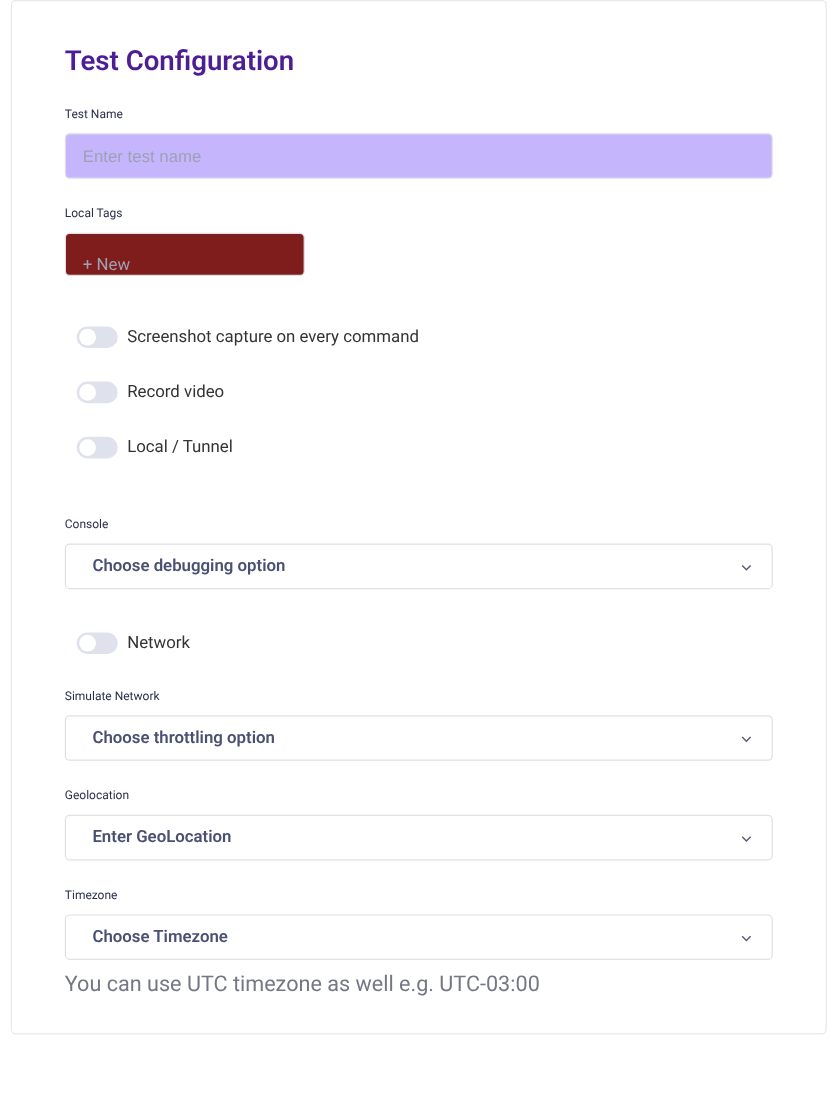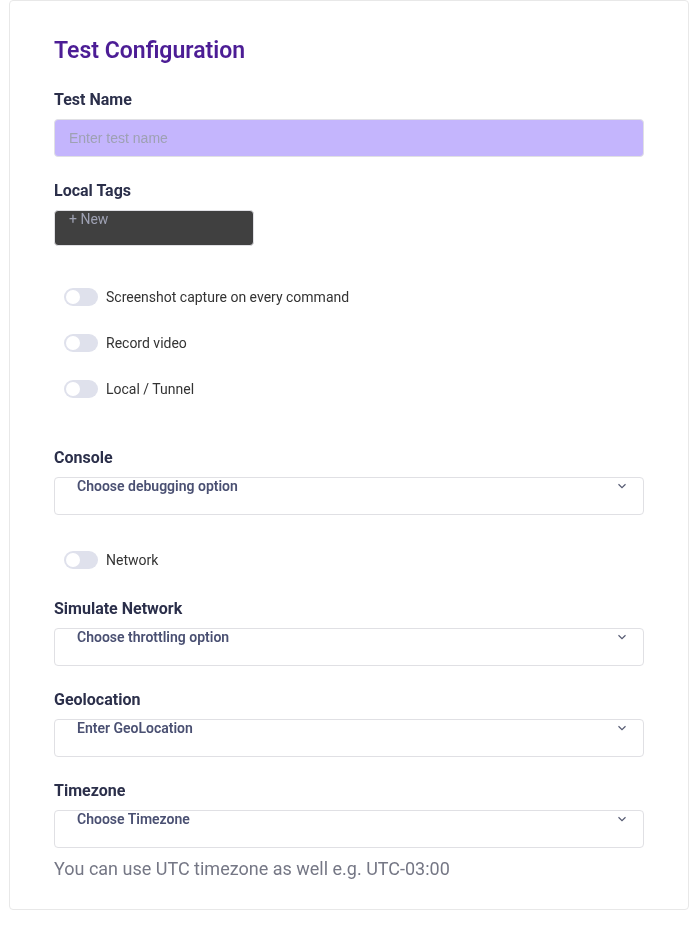--- a/index.html
+++ b/index.html
@@ -25,22 +25,22 @@
     .page-title {
       font-size: 23px;
       font-weight: 600;
       color: #4c1d95;
       margin-bottom: 26px;
     }
     .field-group {
       margin-bottom: 24px;
     }
     .field-label {
-      font-size: 16px;
-      font-weight: 700;
+      font-size: 10px;
+      font-weight: 400;
       color: #2b2f4a;
       margin-bottom: 10px;
       display: block;
     }
     .text-input {
       width: 100%;
       height: 38px;
       border: 1px solid #e0e0e4;
       border-radius: 4px;
       padding: 0 14px;
@@ -54,22 +54,22 @@
     }
     .tag-input {
       width: 200px;
       height: 36px;
       border: 1px solid #e0e0e4;
       border-radius: 4px;
       padding: 0 14px;
       font-size: 14px;
       color: #9ea1b3;
       display: flex;
-      align-items: flex-start;
-      background: #404040;
+      align-items: flex-end;
+      background: #7f1d1d;
       cursor: text;
     }
     .toggle-row {
       display: flex;
       align-items: center;
       gap: 8px;
       padding: 12px 0 12px 10px;
       margin-bottom: 4px;
     }
     .toggle {
@@ -95,21 +95,21 @@
       font-size: 14px;
       color: #333;
     }
     .select-box {
       width: 100%;
       height: 38px;
       border: 1px solid #e0e0e4;
       border-radius: 4px;
       padding: 0 14px 0 22px;
       display: flex;
-      align-items: flex-start;
+      align-items: center;
       justify-content: space-between;
       background: #fff;
       cursor: pointer;
     }
     .select-placeholder {
       font-size: 14px;
       font-weight: 600;
       color: #4a5072;
     }
     .chevron-down {

